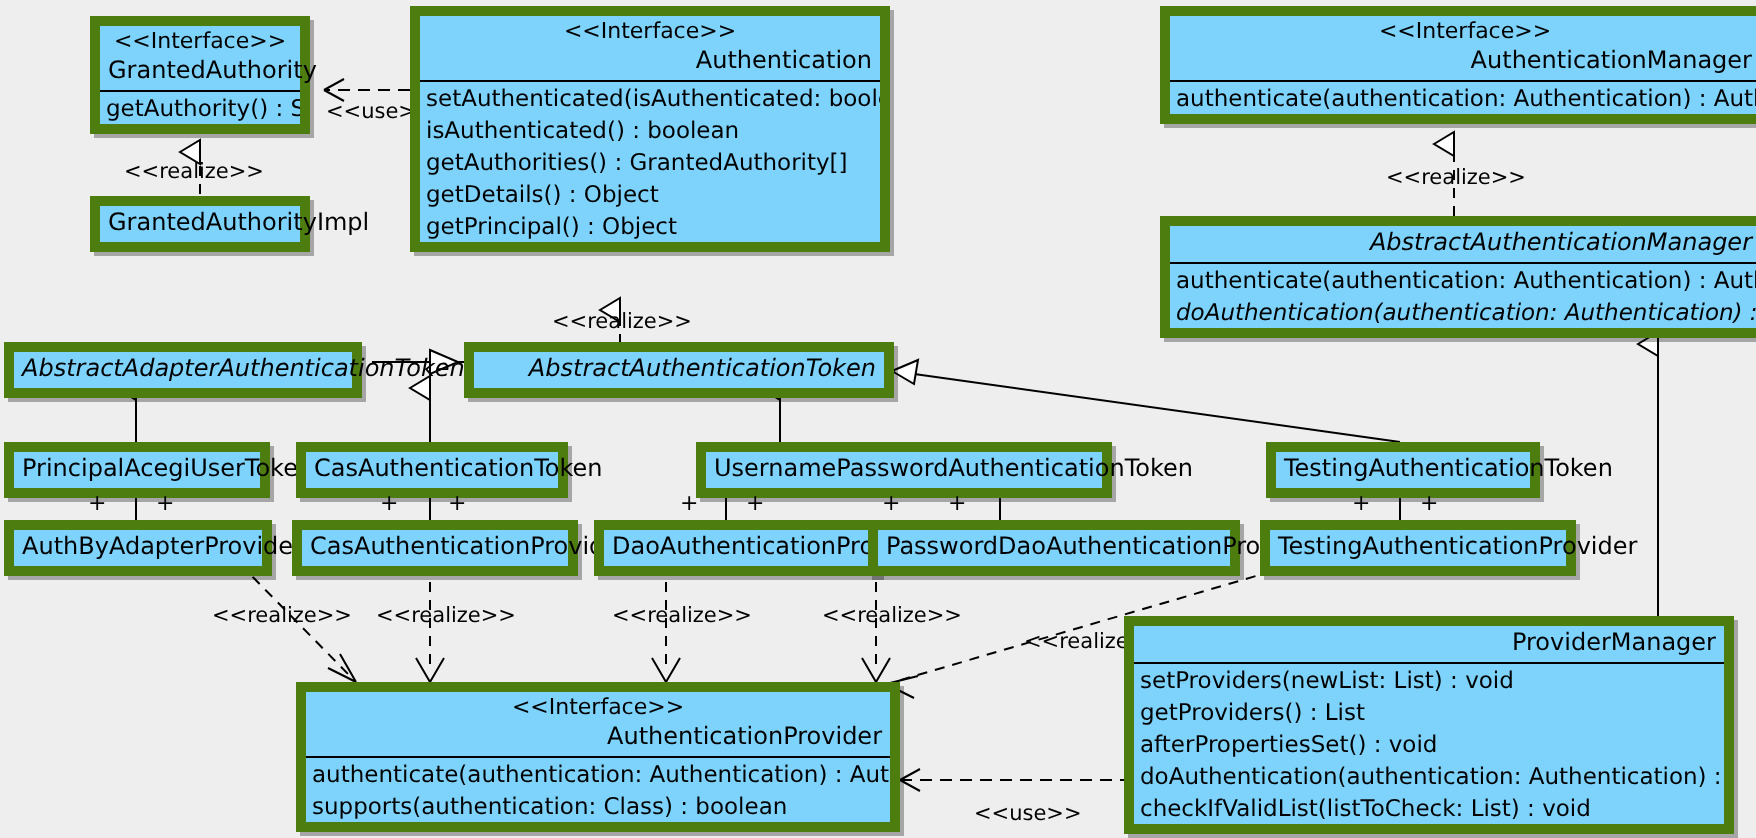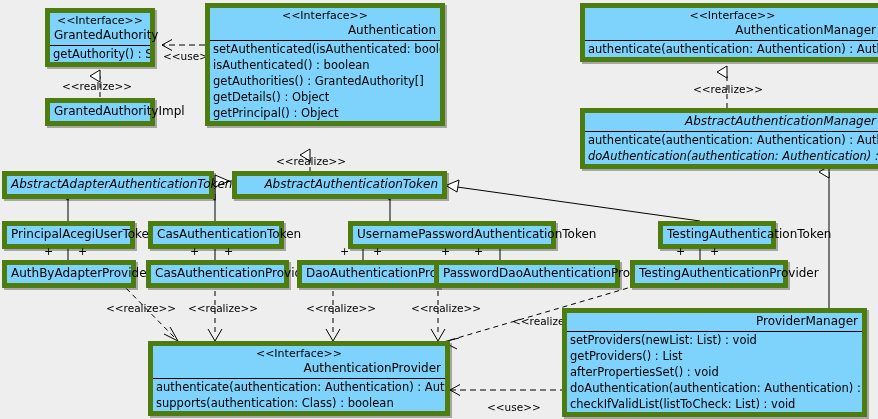--- a/index.html
+++ b/index.html
@@ -240,21 +240,21 @@
   <div class="uml-box" style="left:580px; top:108px; width:305px;">
     <div class="hdr with-sep">
       <div class="cname abstract">AbstractAuthenticationManager</div>
     </div>
     <div class="members">
       <div class="member">authenticate(authentication: Authentication) : Authentication</div>
       <div class="member abstract">doAuthentication(authentication: Authentication) : Authentication</div>
     </div>
   </div>
 
-  <div class="uml-box" style="left:2px; top:171px; width:212px;">
+  <div class="uml-box" style="left:2px; top:171px; width:179px;">
     <div class="hdr">
       <div class="cname abstract">AbstractAdapterAuthenticationToken</div>
     </div>
   </div>
 
   <div class="uml-box" style="left:232px; top:171px; width:215px;">
     <div class="hdr">
       <div class="cname abstract">AbstractAuthenticationToken</div>
     </div>
   </div>
@@ -270,21 +270,21 @@
       <div class="cname">CasAuthenticationToken</div>
     </div>
   </div>
 
   <div class="uml-box" style="left:348px; top:221px; width:208px;">
     <div class="hdr">
       <div class="cname">UsernamePasswordAuthenticationToken</div>
     </div>
   </div>
 
-  <div class="uml-box" style="left:658px; top:221px; width:118px;">
+  <div class="uml-box" style="left:633px; top:221px; width:137px;">
     <div class="hdr">
       <div class="cname">TestingAuthenticationToken</div>
     </div>
   </div>
 
   <div class="uml-box" style="left:2px; top:260px; width:134px;">
     <div class="hdr">
       <div class="cname">AuthByAdapterProvider</div>
     </div>
   </div>

